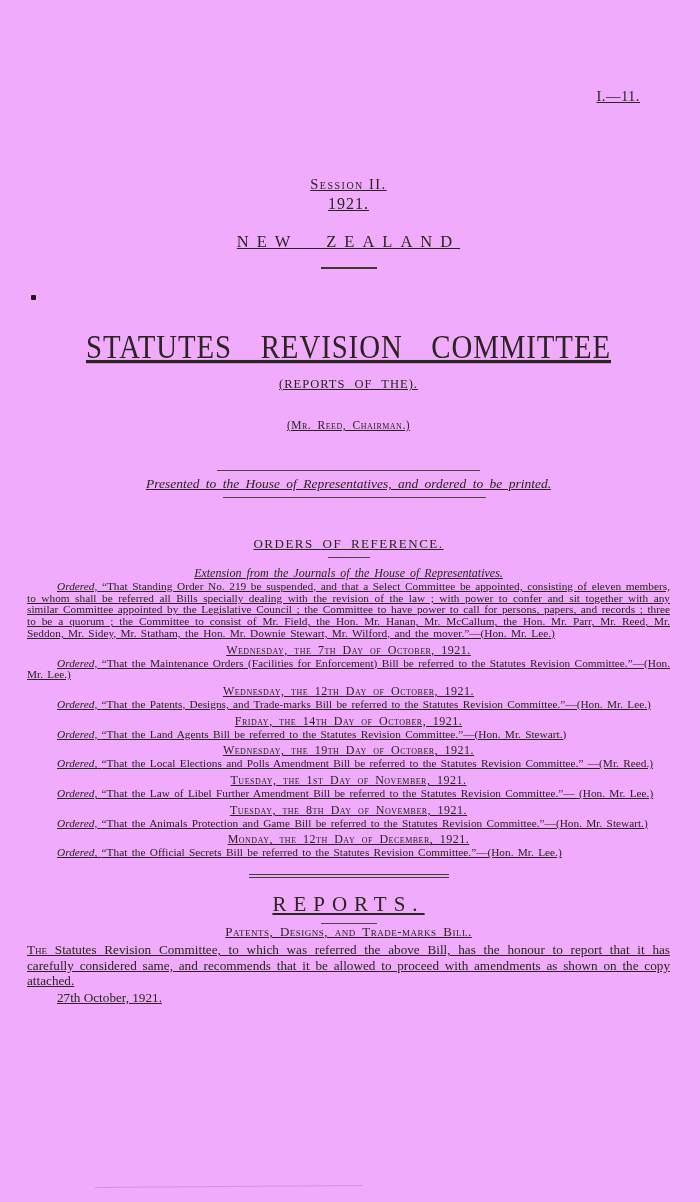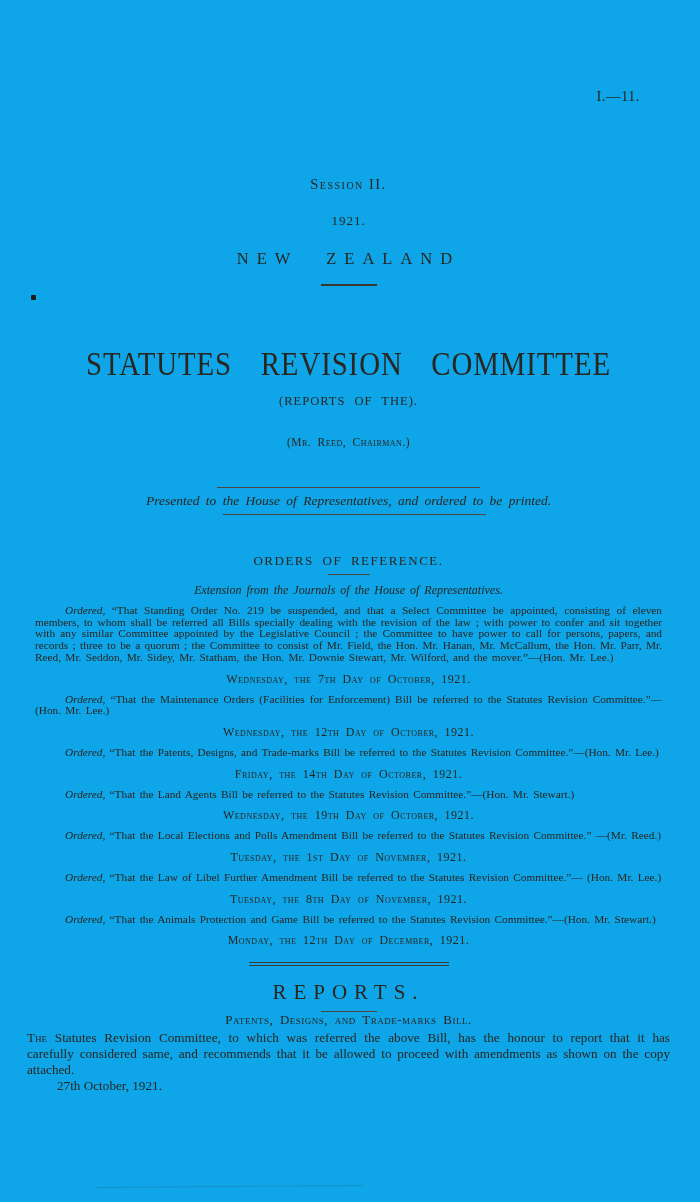--- a/index.html
+++ b/index.html
@@ -1,31 +1,32 @@
 <!DOCTYPE html>
 <html><head>
 <meta charset="utf-8">
 <style>
   html,body { margin:0; padding:0; background:#e8e8e6; }
   .page {
     position: relative;
     width: 700px;
     height: 1202px;
     margin: 0 auto;
-    background: #0ea5e9;
+    background: #f0abfc;
     color: #29261f;
     font-family: "Liberation Serif", "DejaVu Serif", serif;
     box-sizing: border-box;
     padding: 88px 30px 0 27px;
     overflow: hidden;
+    text-decoration: underline;
   }
   .doc-ref { text-align: right; padding-right: 30px; font-size: 14.5px; line-height: 16px; letter-spacing: 0.5px; }
   .center { text-align: center; }
   .session { margin-top: 72px; font-size: 14.5px; line-height: 16px; font-variant: small-caps; letter-spacing: 1.5px; }
-  .year { margin-top: 20px; font-size: 13px; line-height: 18px; letter-spacing: 1px; }
+  .year { margin-top: 3px; font-size: 16px; line-height: 18px; letter-spacing: 1px; }
   .country { margin-top: 19px; font-size: 16.5px; line-height: 20px; letter-spacing: 8px; word-spacing: 16px; }
   .rule-sm { width: 56px; height: 0; border-top: 2px solid #3a372f; margin: 15px auto 0; }
   .main-title {
     margin-top: 60px;
     font-size: 31px;
     line-height: 36px;
     letter-spacing: 1px;
     word-spacing: 22px;
     transform: scaleX(0.93) scaleY(1.08);
     transform-origin: center;
@@ -36,21 +37,21 @@
   .presented-block { margin-top: 38px; }
   .rule-presented { width: 263px; height: 0; border-top: 1px solid #4a463c; margin: 0 auto; }
   .rule-presented.offset { transform: translateX(6px); }
   .presented { margin: 5px 0; font-style: italic; font-size: 13.5px; line-height: 16px; word-spacing: 3px; }
   .orders-heading { margin-top: 38px; font-size: 13px; line-height: 16px; letter-spacing: 1.5px; word-spacing: 4px; }
   .rule-xs { width: 42px; height: 0; border-top: 1px solid #4a463c; margin: 5px auto 0; }
   .extracts { margin-top: 8px; font-style: italic; font-size: 12px; line-height: 14px; word-spacing: 2px; }
   .sections { margin-top: 1px; }
   .date-heading { text-align: center; margin: 3px 0 1px; font-size: 12px; line-height: 14px; font-variant: small-caps; letter-spacing: 0.5px; word-spacing: 3px; }
   p.order {
-    margin: 8px;
+    margin: 0;
     font-size: 11.3px;
     line-height: 11.7px;
     text-align: justify;
     text-indent: 30px;
     word-spacing: 1.5px;
   }
   p.order .ord { font-style: italic; }
   .double-rule { width: 200px; height: 2px; border-top: 1.5px solid #3f3c33; border-bottom: 1px solid #3f3c33; margin: 15px auto 0; }
   .reports-heading { margin-top: 13px; font-size: 21px; line-height: 26px; letter-spacing: 7px; }
   .rule-xs2 { width: 56px; height: 0; border-top: 1px solid #4a463c; margin: 6px auto 0; }
@@ -119,20 +120,21 @@
     </div>
 
     <div class="section">
       <div class="date-heading">Tuesday, the 8th Day of November, 1921.</div>
       <p class="order"><i class="ord">Ordered,</i> <span>“That the Animals Protection and Game Bill be referred to the Statutes Revision Committee.”—(Hon. Mr. Stewart.)</span></p>
     </div>
 
 
     <div class="section">
       <div class="date-heading">Monday, the 12th Day of December, 1921.</div>
+      <p class="order"><i class="ord">Ordered,</i> <span>“That the Official Secrets Bill be referred to the Statutes Revision Committee.”—(Hon. Mr. Lee.)</span></p>
     </div>
 
   </div>
 
   <div class="double-rule"></div>
 
   <div class="reports-heading center">REPORTS.</div>
   <div class="rule-xs2"></div>
 
   <div class="bill-heading center">Patents, Designs, and Trade-marks Bill.</div>

